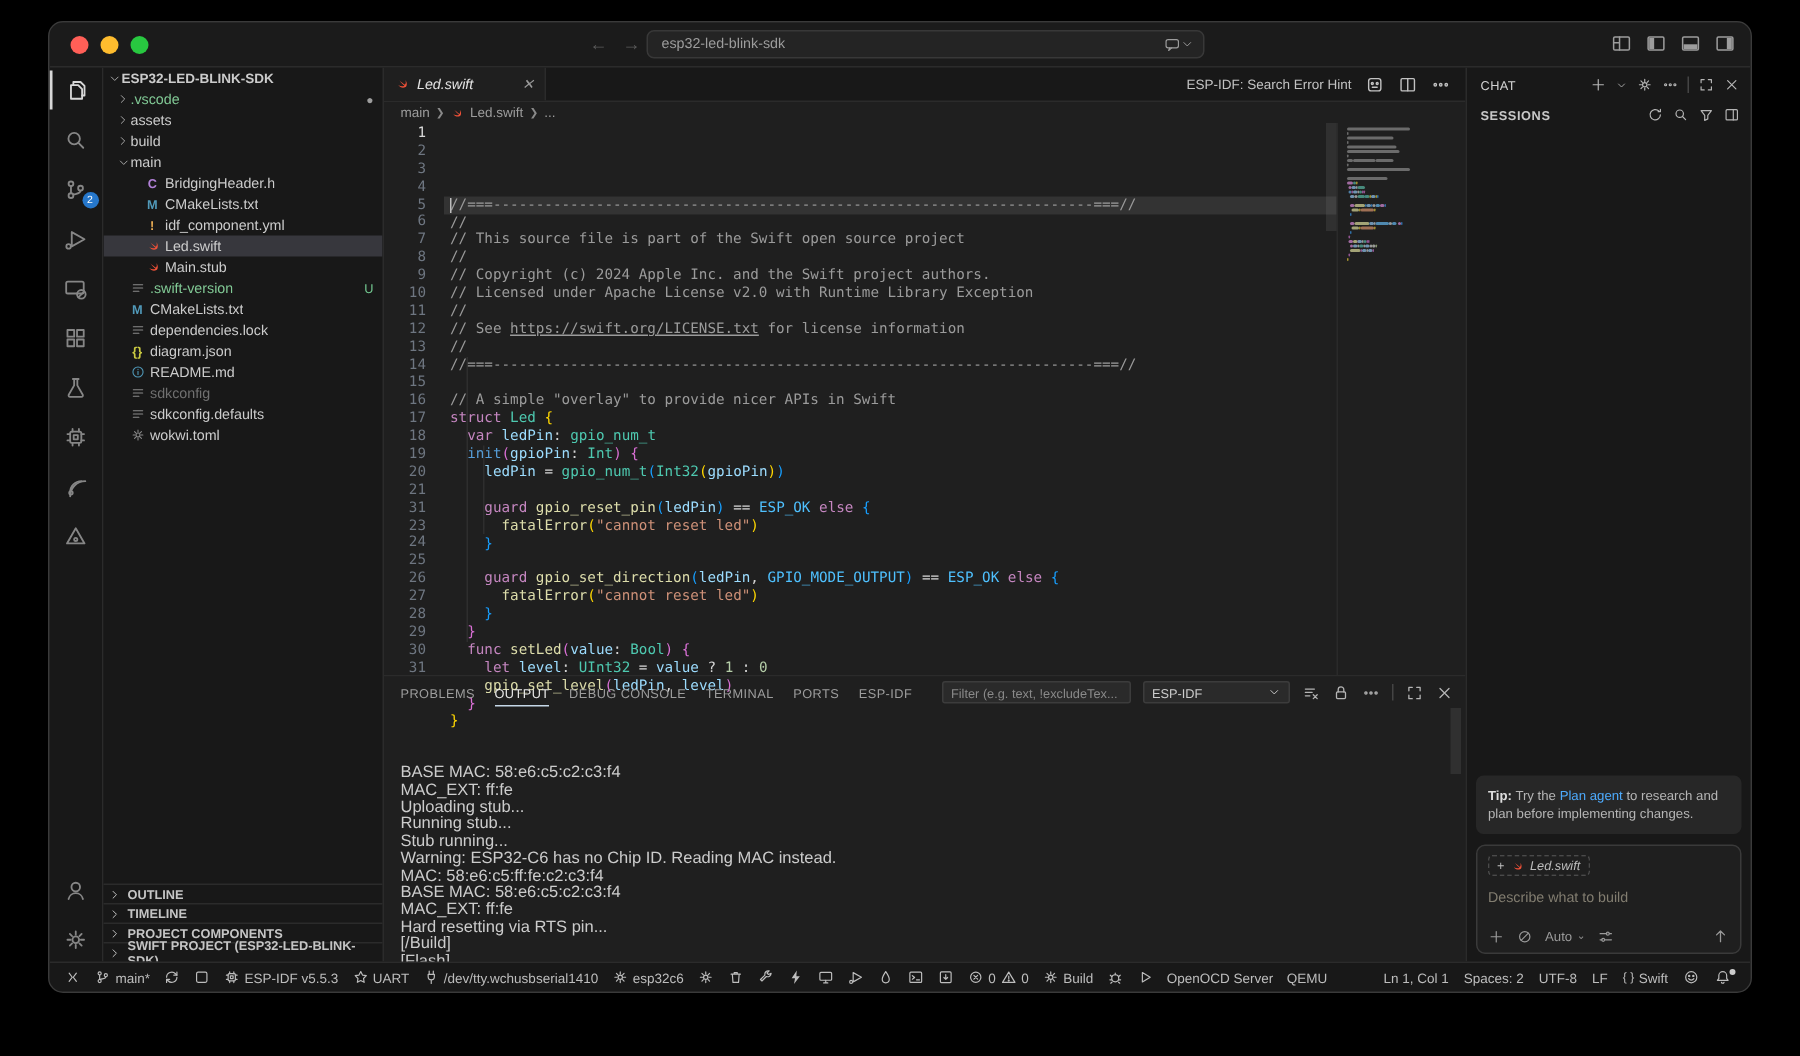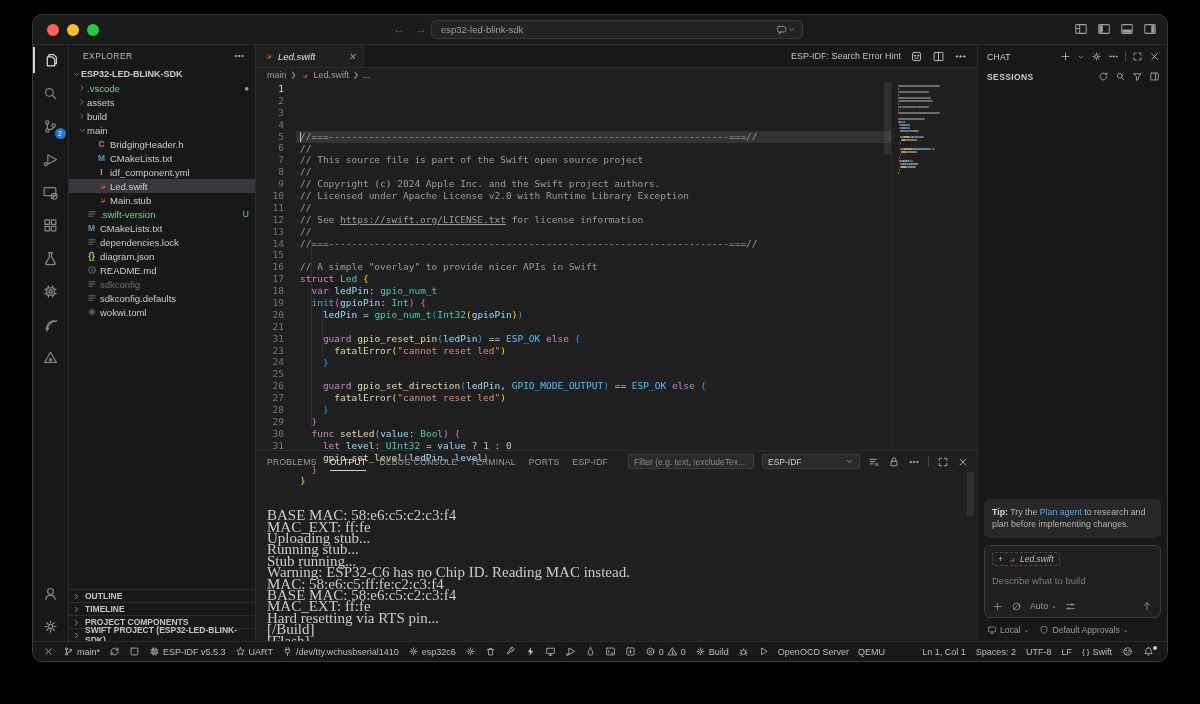--- a/index.html
+++ b/index.html
@@ -103,21 +103,21 @@
   .ph-right { margin-left:auto; display:flex; align-items:center; gap:8px; color:#b5b5b5; }
   .pfilter { width:126px; height:15px; background:#2a2a2a; border:1px solid #3c3c3c;
     border-radius:2px; color:#c2c2c2; font-size:8.5px; padding:0 5px;
     font-family:"Liberation Sans", sans-serif; }
   .pfilter::placeholder { color:#8a8a8a; }
   .pselect { width:98px; height:15px; background:#2a2a2a; border:1px solid #3c3c3c;
     border-radius:2px; color:#cccccc; font-size:8.5px; display:flex; align-items:center;
     padding:0 5px; }
   .pselect .grow { flex:1; }
   .pdivider { width:1px; height:11px; background:#444; }
-  .panel-body { flex:1; font-family:Liberation Serif, serif; font-size:15px;
+  .panel-body { flex:1; font-family:Liberation Sans, sans-serif; font-size:11px;
     line-height:11.4px; color:#cccccc; padding:4px 0 0 11px; position:relative;
     white-space:pre; overflow:hidden; }
   .out-scroll { position:absolute; right:3px; top:0; width:7px; height:44px; background:#79797933; }
   
   .chat { width:190px; flex:none; background:#181818; border-left:1px solid #2b2b2b;
     display:flex; flex-direction:column; }
   .chat-header { height:23px; display:flex; align-items:center; padding:0 7px 0 9px;
     color:#cfcfcf; flex:none; }
   .chat-title { font-size:8.5px; letter-spacing:.3px; color:#d2d2d2; }
   .ch-icons { margin-left:auto; display:flex; align-items:center; gap:6px; color:#b5b5b5; }
@@ -308,31 +308,20 @@
           <span class="icon">
             <svg width="17" height="17" viewBox="0 0 16 16" fill="none" stroke="currentColor" stroke-width="1.15" stroke-linecap="round" stroke-linejoin="round">
               <circle cx="8" cy="8" r="2.1"></circle>
               <path d="M8 2.8v2M8 11.2v2M2.8 8h2M11.2 8h2M4.3 4.3l1.4 1.4M10.3 10.3l1.4 1.4M11.7 4.3l-1.4 1.4M5.7 10.3l-1.4 1.4"></path>
             </svg>
           </span>
         </div>
     </div>
 
     <div class="sidebar">
-      <div class="sb-header">
-        <span>EXPLORER</span>
-        <span class="grow"></span>
-        <span class="icon">
-            <svg width="12" height="12" viewBox="0 0 16 16" fill="none" stroke="currentColor" stroke-width="1.15" stroke-linecap="round" stroke-linejoin="round">
-              <circle cx="3.5" cy="8" r="1"></circle>
-              <circle cx="8" cy="8" r="1"></circle>
-              <circle cx="12.5" cy="8" r="1"></circle>
-            </svg>
-          </span>
-      </div>
       <div class="tree" id="tree">
           <div class="trow" style="padding-left: 2px;">
             <span class="chev">
               <svg width="9" height="9" viewBox="0 0 16 16" fill="none" stroke="currentColor" stroke-width="1.15" stroke-linecap="round" stroke-linejoin="round">
                 <path d="M4 6l4 4 4-4"></path>
               </svg>
             </span>
             <span class="lbl root-lbl">ESP32-LED-BLINK-SDK</span>
             <span class="grow"></span>
           </div>
@@ -939,41 +928,20 @@
               </svg>
             </span>
           <span class="grow"></span>
           <span class="icon">
               <svg width="12" height="12" viewBox="0 0 16 16" fill="none" stroke="currentColor" stroke-width="1.15" stroke-linecap="round" stroke-linejoin="round">
                 <path d="M8 13V3.5M4.5 7L8 3.5 11.5 7"></path>
               </svg>
             </span>
         </div>
       </div>
-      <div class="chat-footer">
-        <span class="sb-item">
-          <span class="icon">
-              <svg width="10" height="10" viewBox="0 0 16 16" fill="none" stroke="currentColor" stroke-width="1.15" stroke-linecap="round" stroke-linejoin="round">
-                <rect x="2.3" y="3.3" width="11.4" height="7.6" rx="1"></rect>
-                <path d="M6 13.5h4M8 11v2.5"></path>
-              </svg>
-            </span>
-          <span>Local</span>
-          <span class="chev-sm">⌄</span>
-        </span>
-        <span class="sb-item">
-          <span class="icon">
-              <svg width="10" height="10" viewBox="0 0 16 16" fill="none" stroke="currentColor" stroke-width="1.15" stroke-linecap="round" stroke-linejoin="round">
-                <path d="M8 2.3l4.6 1.6v4c0 3-2 4.6-4.6 5.8C5.4 12.5 3.4 10.9 3.4 7.9v-4z"></path>
-              </svg>
-            </span>
-          <span>Default Approvals</span>
-          <span class="chev-sm">⌄</span>
-        </span>
-      </div>
     </div>
   </div>
 
   <div class="statusbar">
     <span id="sb-left" style="display:flex; align-items:center; gap:9px;">
         <span class="sb-item">
           <span class="icon">
             <svg width="11" height="11" viewBox="0 0 16 16" fill="none" stroke="currentColor" stroke-width="1.15" stroke-linecap="round" stroke-linejoin="round">
               <path d="M4.5 4l3 4-3 4M11.5 4l-3 4 3 4"></path>
             </svg>

